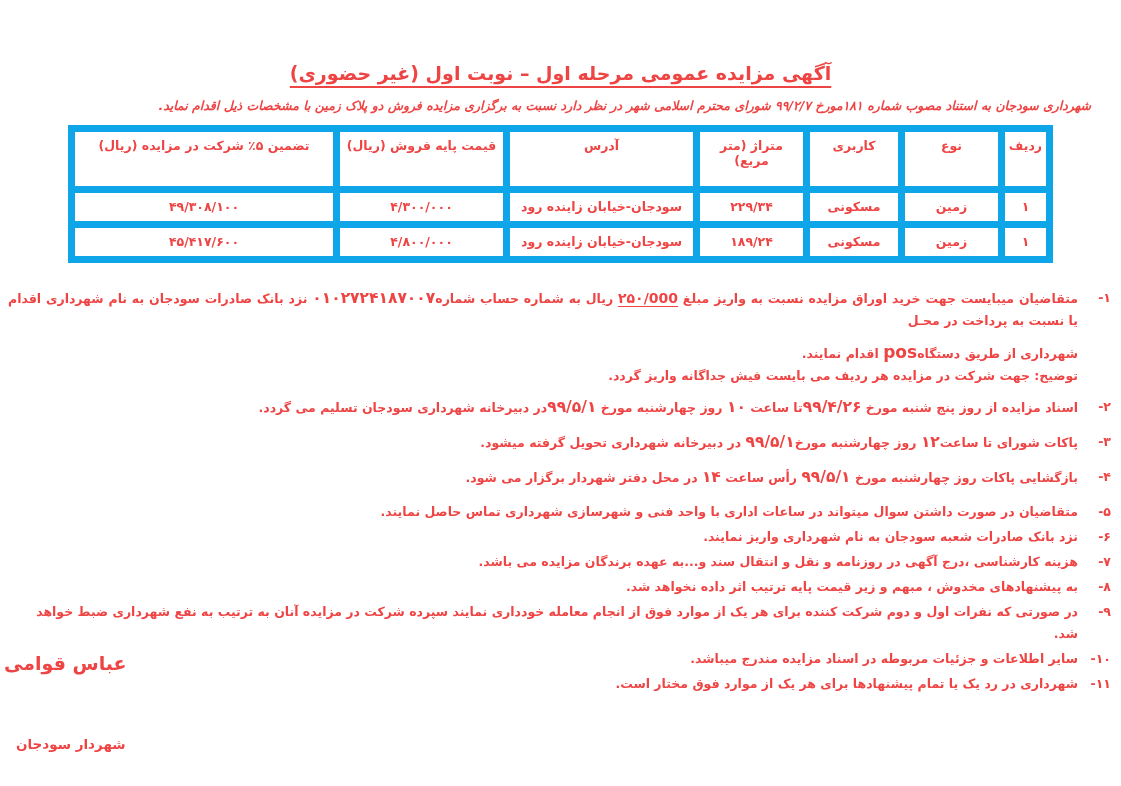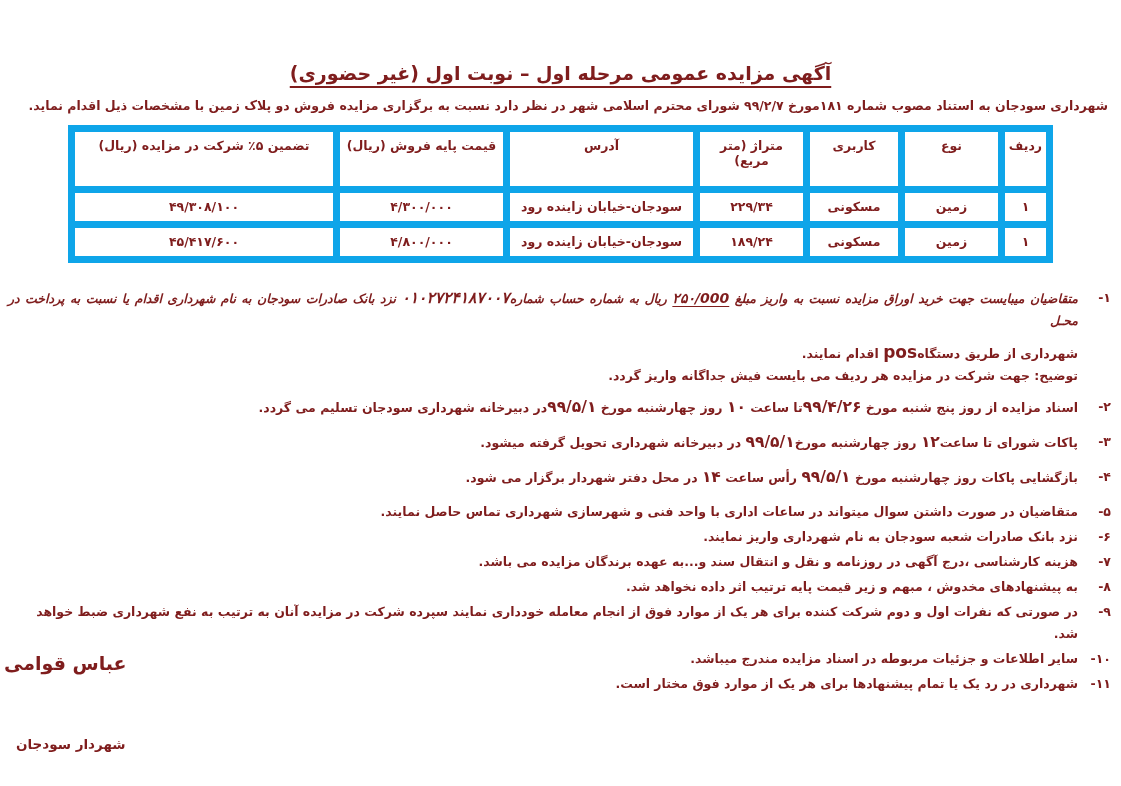--- a/index.html
+++ b/index.html
@@ -4,39 +4,40 @@
 <style>
   html, body { margin: 0; padding: 0; background: #ffffff; }
   .page {
     position: relative;
     width: 1121px;
     height: 786px;
     background: #ffffff;
     direction: rtl;
     font-family: "DejaVu Sans", sans-serif;
     font-weight: bold;
-    color: #7f1d1d;
+    color: #ef4444;
     overflow: hidden;
   }
   .title {
     text-align: center;
     padding-top: 60px;
     font-size: 19px;
     line-height: 1.4;
   }
   .title .title-text {
     text-decoration: underline;
     text-decoration-thickness: 1.5px;
     text-underline-offset: 6px;
   }
   .intro {
-    margin: 9px 13px 0 13px;
+    margin: 9px 30px 0 13px;
     font-size: 12.5px;
     line-height: 1.6;
     text-align: justify;
+    font-style: italic;
   }
   table.lots {
     border-collapse: collapse;
     table-layout: fixed;
     width: 978px;
     margin: 9px 68px 0 auto;
     border: 2px solid #000;
     font-size: 12.5px;
   }
   table.lots th, table.lots td {
@@ -56,21 +57,21 @@
     font-size: 12.5px;
     line-height: 22px;
   }
   .item { display: flex; margin-bottom: 3px; }
   .item .marker { min-width: 26px; margin-left: 7px; white-space: nowrap; text-align: right; }
   .item .content { flex: 1; min-width: 0; }
   .seg { display: block; }
   .seg.justify { text-align: justify; }
   .gap-lg { margin-bottom: 12px; }
   .gap-md { margin-bottom: 9px; }
-  .sub-gap { margin-bottom: 9px; font-style: italic; }
+  .sub-gap { margin-bottom: 9px; }
   .sub-gap-sm { margin-bottom: 7px; }
   .bignum { font-size: 15.5px; letter-spacing: 0.5px; }
   .bignum-xl { font-size: 16.5px; letter-spacing: 0.5px; }
   .amount { font-size: 14px; text-decoration: underline; text-underline-offset: 3px; }
   .pos-label { font-size: 17px; }
   .underlined { text-decoration: underline; text-underline-offset: 4px; }
   .sig-name { position: absolute; left: 4px; top: 652px; font-size: 19px; direction: rtl; }
   .sig-role { position: absolute; left: 16px; top: 736px; font-size: 13.5px; direction: rtl; }
 </style>
 </head>

